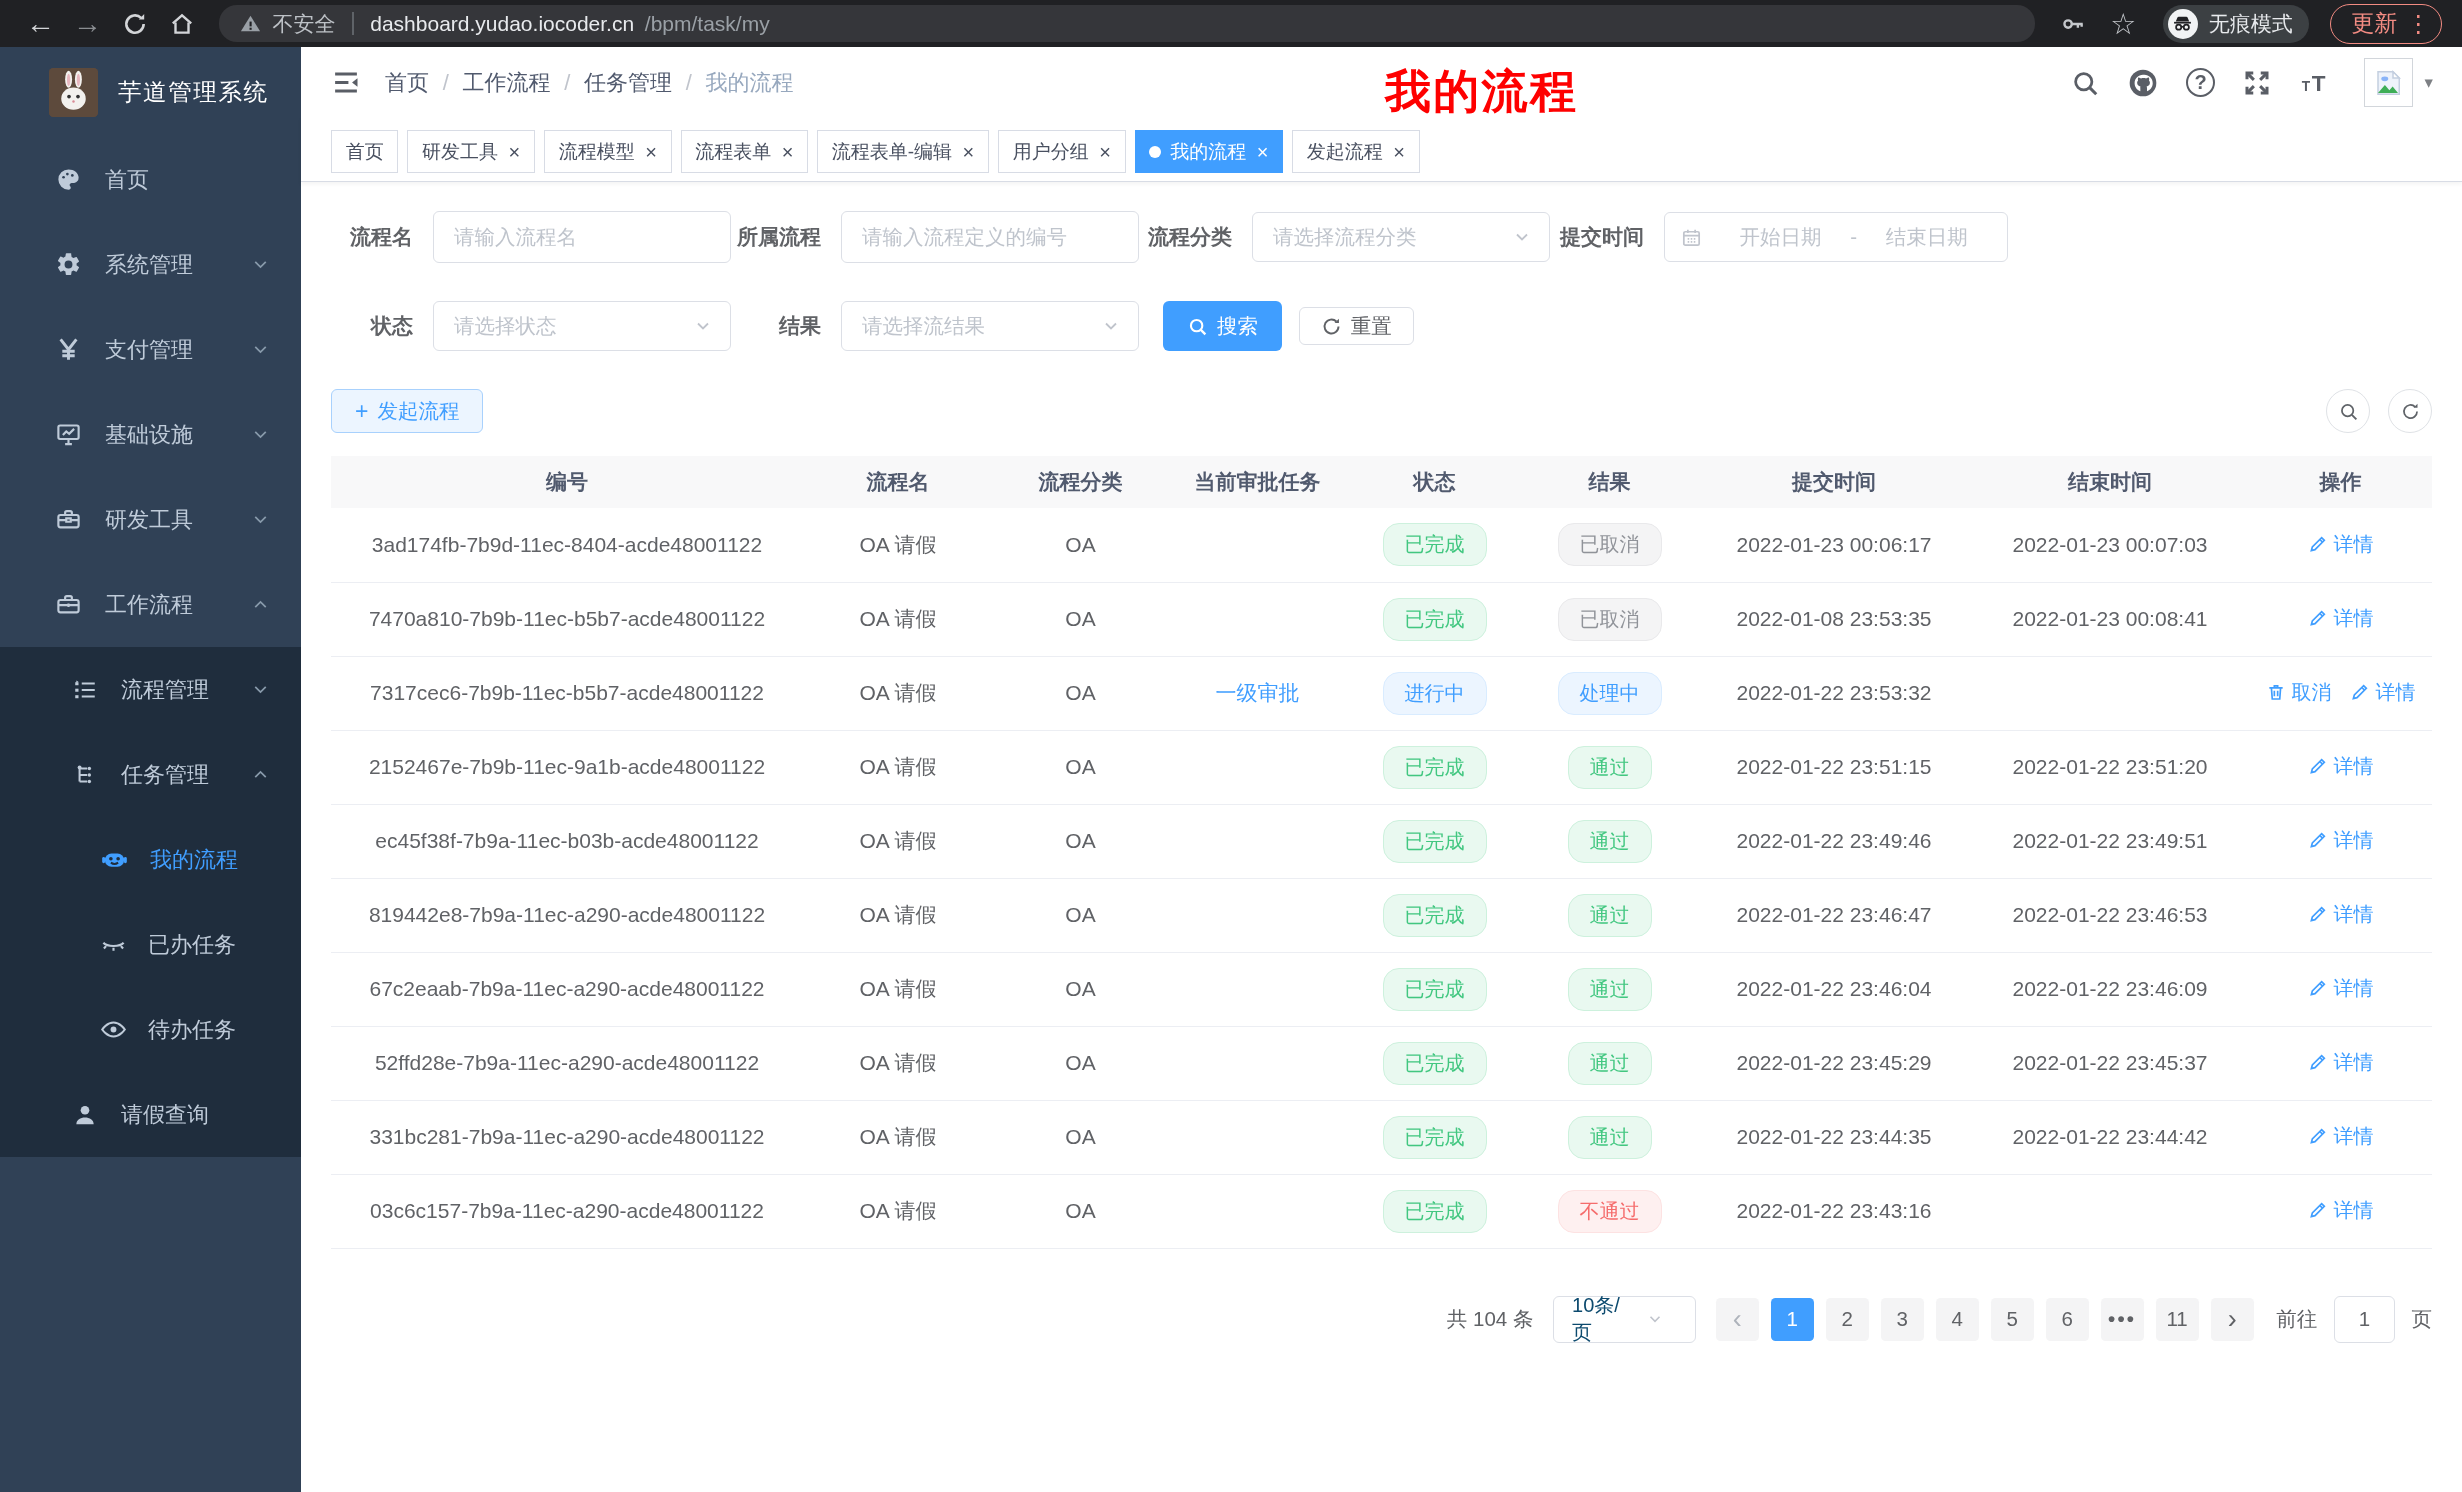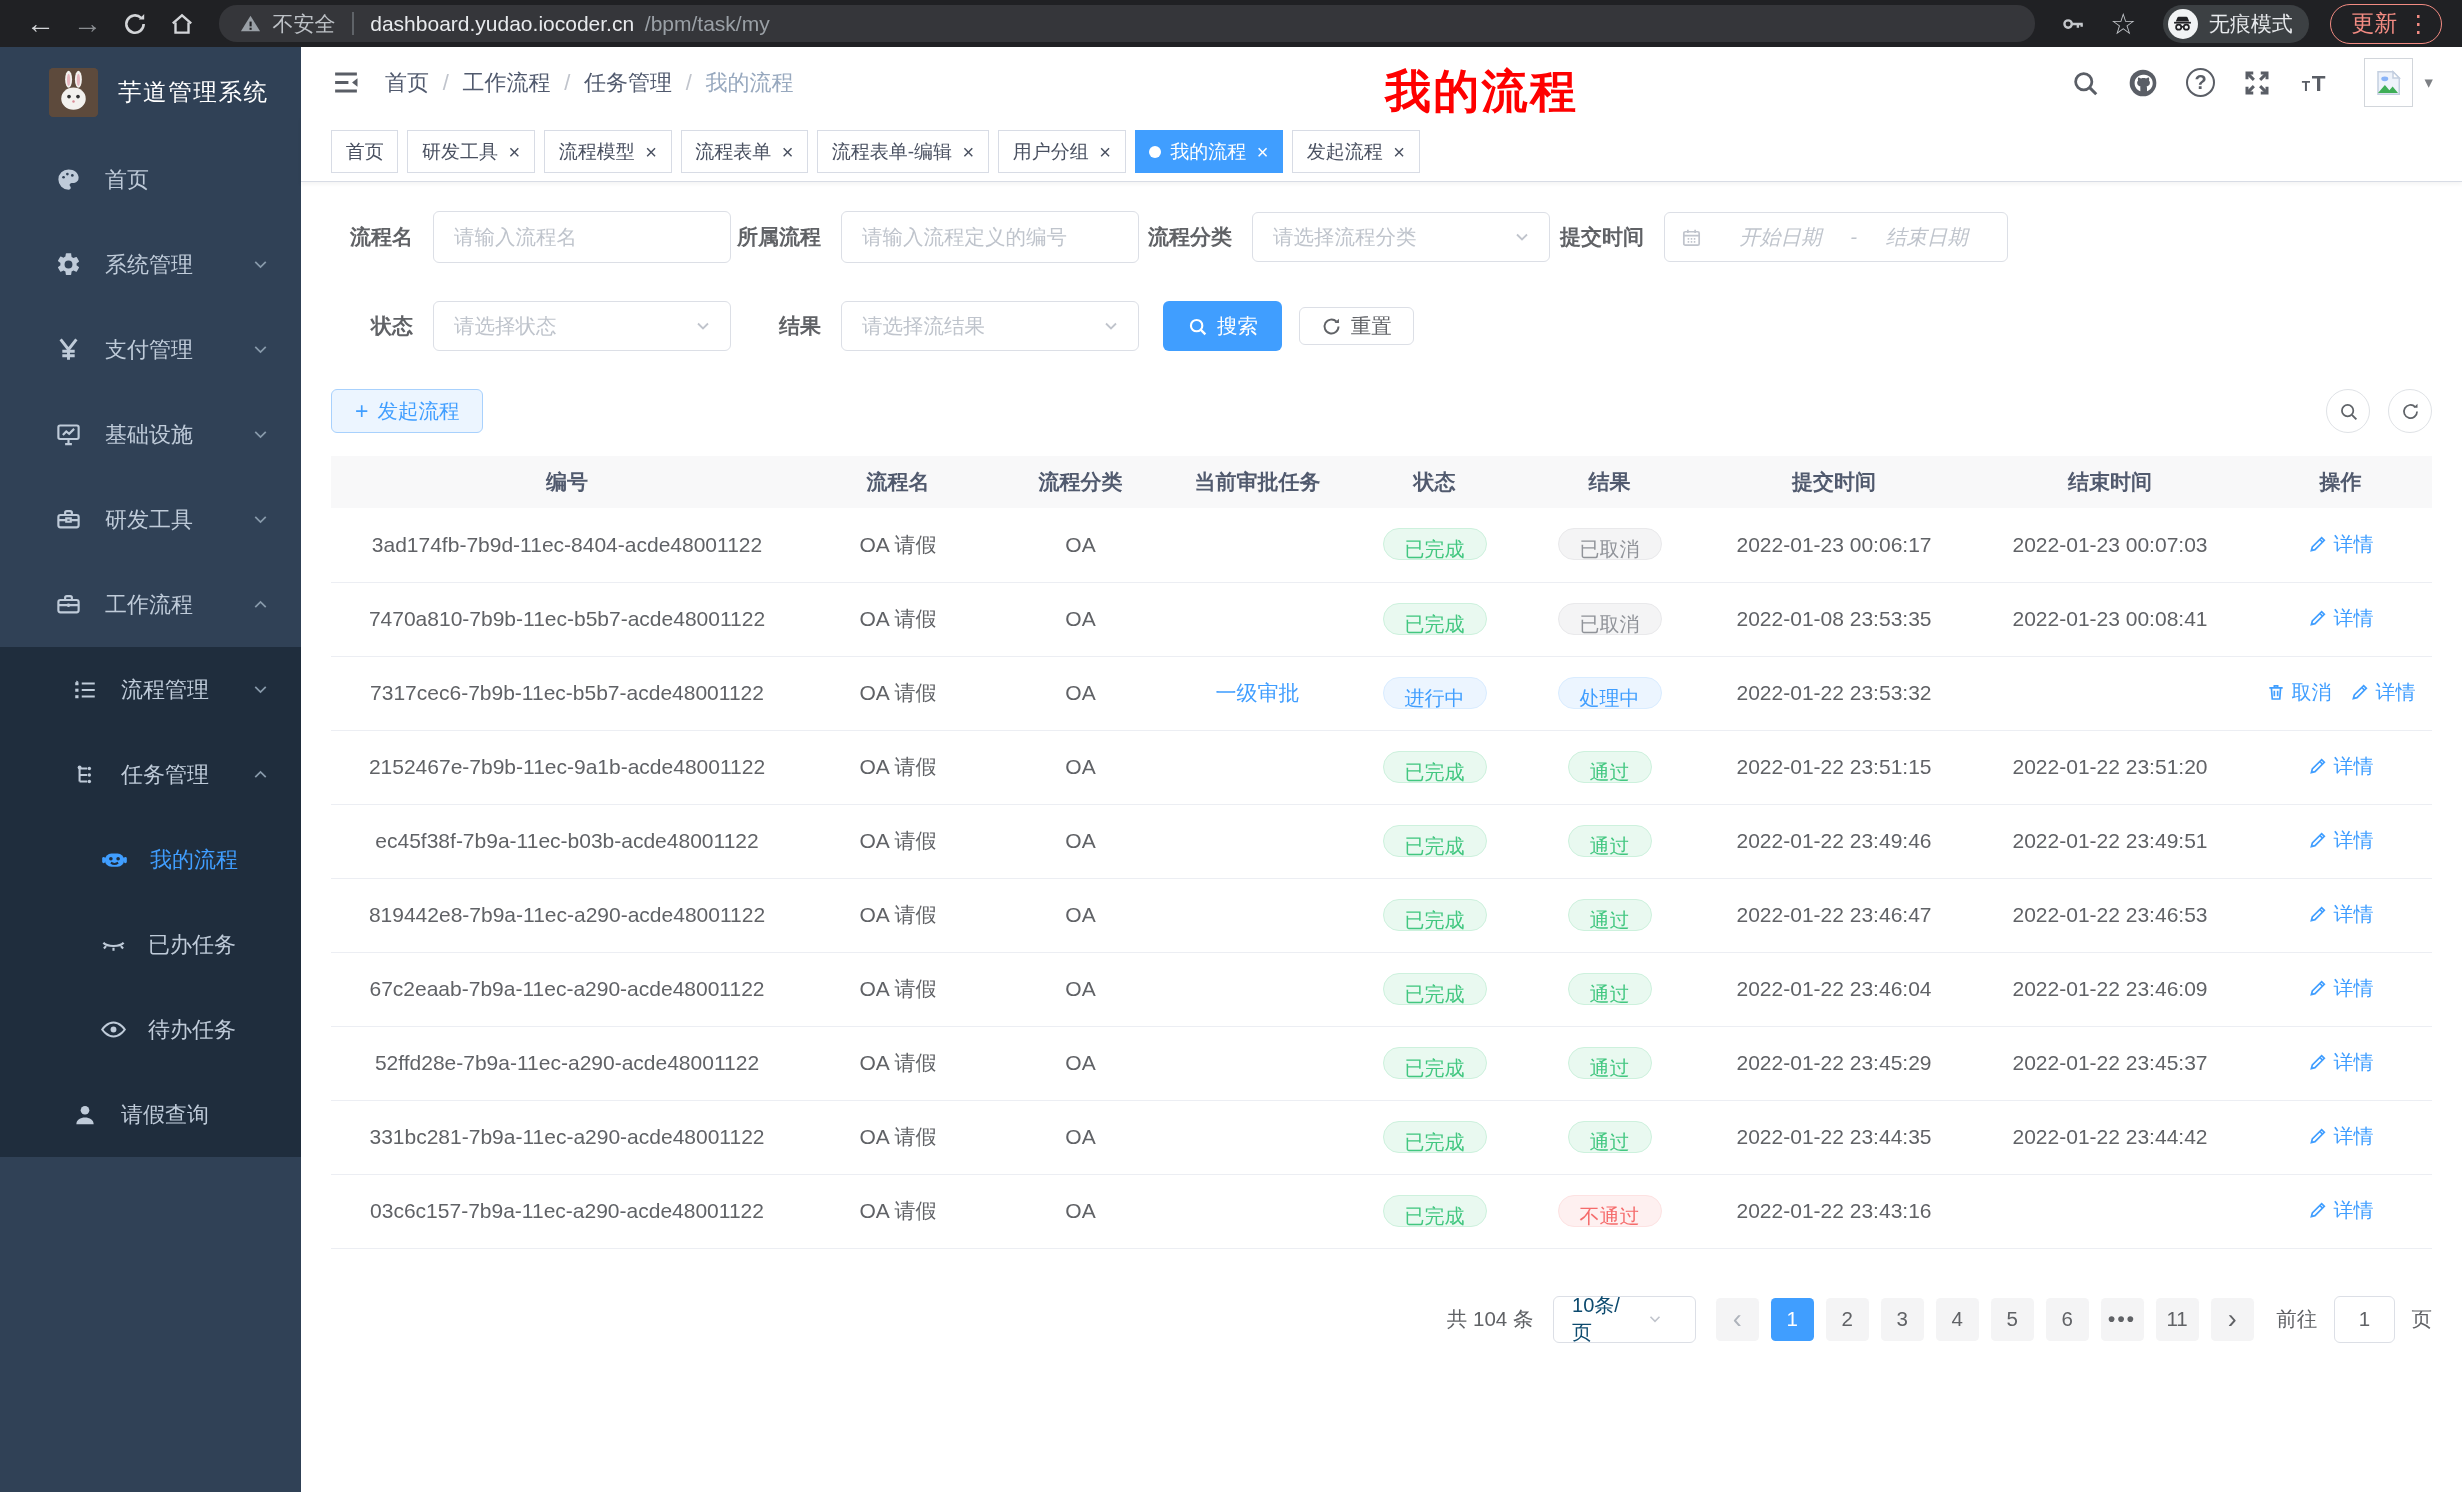--- a/index.html
+++ b/index.html
@@ -82,21 +82,21 @@
   .lw1 { width:102px; } .lw2 { width:110px; } .lw3 { width:113px; } .lw4 { width:114px; }
   .form-input { width:298px; height:52px; border:1.5px solid #dcdfe6; border-radius:6px;
     font-size:20.5px; color:#4d7c0f; padding:0 20px; outline:none;
     font-family:"Liberation Sans","DejaVu Sans",sans-serif; }
   .form-input::placeholder { color:#bfc4cc; }
   .fake-select { width:298px; height:50px; border:1.5px solid #dcdfe6; border-radius:6px;
     display:flex; align-items:center; padding:0 16.7px 0 20px; cursor:pointer; background:#fff; }
   .fake-select .ph { flex:1; font-size:20.5px; color:#bfc4cc; }
   .fake-select .icn { color:#c0c4cc; }
   .date-range { width:344px; height:50px; border:1.5px solid #dcdfe6; border-radius:6px;
-    display:flex; align-items:center; padding:0 15px; gap:4.6px; background:#fff; cursor:pointer;font-style:italic; }
+    display:flex; align-items:center; padding:0 15px; gap:4.6px; background:#fff; cursor:pointer; }
   .date-range .icn { color:#c0c4cc; margin-right:7.6px; }
   .date-ph { font-size:20.5px; color:#bfc4cc; flex:1; text-align:center; }
   .date-sep { font-size:20.5px; color:#bfc4cc; }
 
   .btn { display:inline-flex; align-items:center; justify-content:center; gap:9px;
     border-radius:6px; font-size:20.5px; cursor:pointer; border:1.5px solid transparent; }
   .btn-search { background:#409eff; color:#fff; height:50px; padding:0 23px; margin-left:24px; }
   .btn-reset { background:#fff; color:#606266; border-color:#dcdfe6; height:38px; padding:0 21px; margin-left:16.7px; }
   .btn-create { background:#ecf5ff; color:#409eff; border-color:#a8d1fd; height:44px; padding:0 23px; font-size:20.5px; }
   .btn-create .plus { font-size:23px; }
@@ -105,21 +105,21 @@
   .tool-circles { margin-left:auto; display:flex; gap:18px; }
   .circle-btn { width:44px; height:44px; border-radius:50%; border:1.5px solid #dfe2e6;
     background:#fff; color:#5f6368; display:flex; align-items:center; justify-content:center; cursor:pointer; }
 
   
   table { width:2100px; border-collapse:collapse; table-layout:fixed; }
   thead th { background:#f8f8f9; color:#515a6e; font-size:21px; font-weight:bold;
     height:52px; text-align:center; }
   tbody td { height:74px; text-align:center; font-size:21px; color:#606266;
     border-bottom:1.5px solid #eceef3; }
-  .badge { display:inline-block; padding:0 21px; height:32px; line-height:40px;
+  .badge { display:inline-block; padding:0 21px; height:43px; line-height:40px;
     border:1.5px solid; border-radius:16px; font-size:20px; }
   .badge-success { color:#42c780; background:#e9f9f0; border-color:#cdf1dd; }
   .badge-info    { color:#909399; background:#f4f4f5; border-color:#e9e9eb; }
   .badge-primary { color:#409eff; background:#ecf5ff; border-color:#d9ecff; }
   .badge-danger  { color:#f56c6c; background:#fef0f0; border-color:#fde2e2; }
   .task-link { color:#409eff; cursor:pointer; }
   .action-link { color:#409eff; font-size:20px; display:inline-flex; align-items:center;
     gap:6px; cursor:pointer; margin:0 9px; white-space:nowrap; }
 
   

